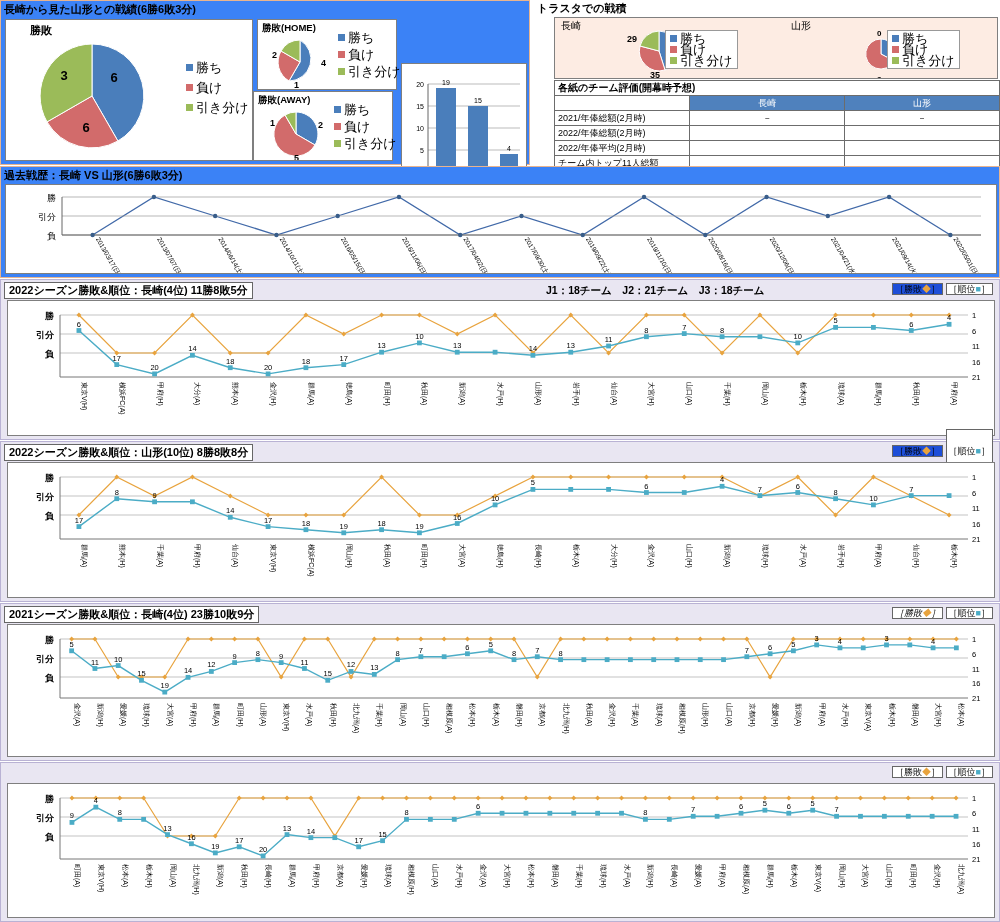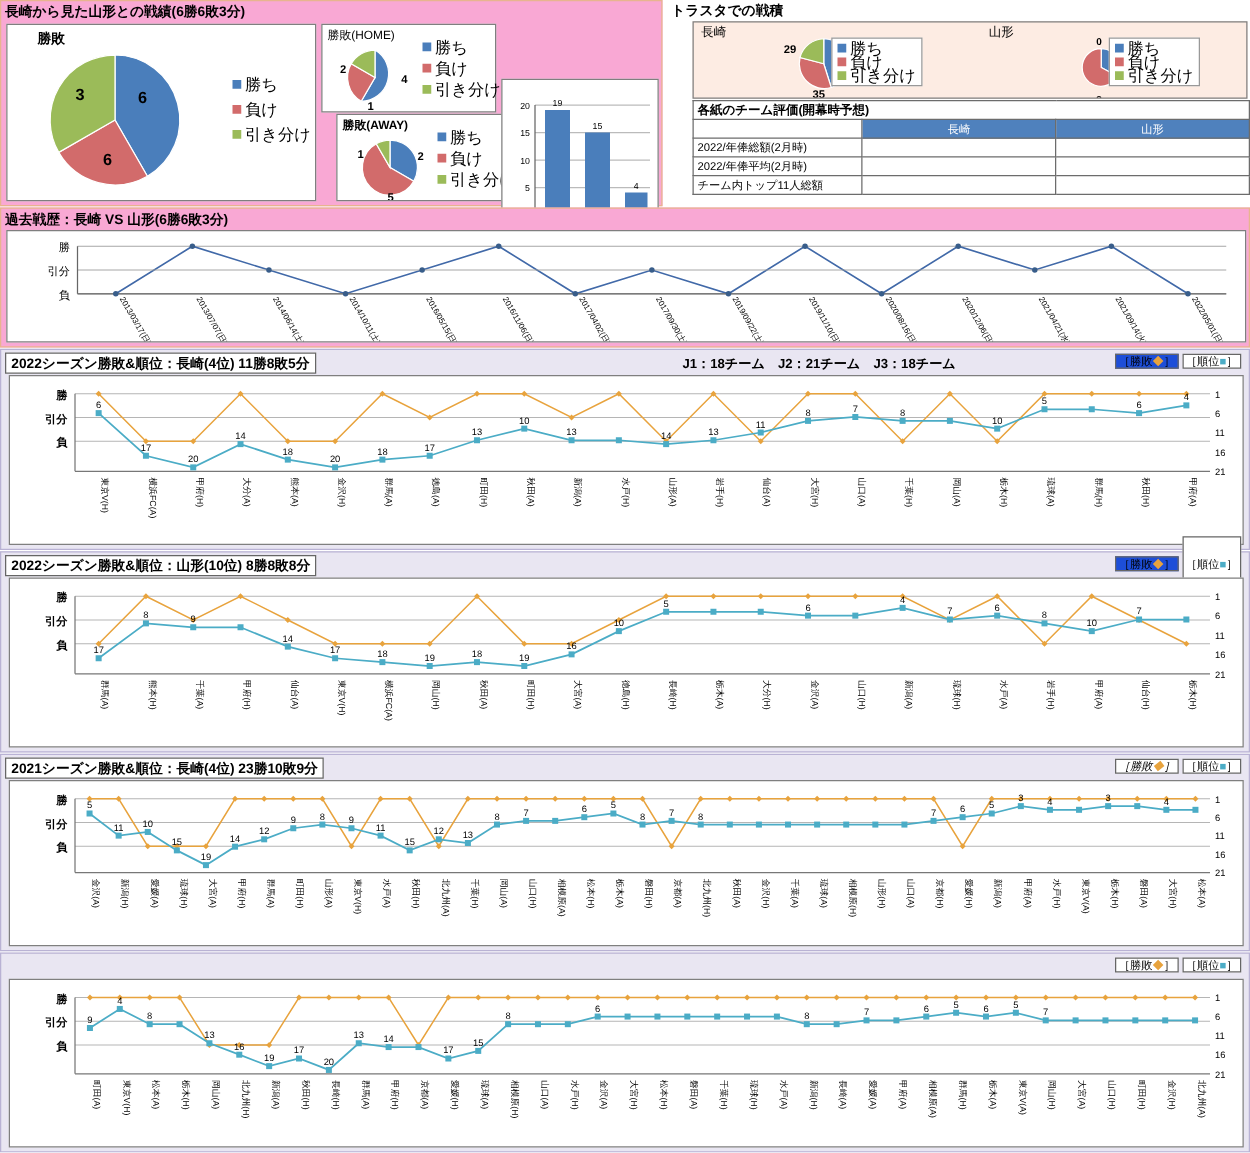--- a/index.html
+++ b/index.html
@@ -1,21 +1,21 @@
 <!DOCTYPE html>
 <html><head>
 <meta charset="utf-8">
 <style>
   html,body{margin:0;padding:0;}
   body{width:1000px;height:922px;background:#ffffff;font-family:"Liberation Sans",sans-serif;font-size:10px;color:#000;}
   .page{position:relative;width:1000px;height:922px;overflow:hidden;}
 
   
   .panel{position:absolute;box-sizing:border-box;}
-  .panel-top{background:#f9a8d4;border:1px solid #e8b48f;}
+  .panel-top{background:#3b82f6;border:1px solid #e8b48f;}
   .panel-mid{background:#e9e6f2;border:1px solid #b9b2d4;}
 
   .sec-title{font-size:11px;font-weight:bold;padding:1px 3px;}
   .title-box{display:inline-block;border:1px solid #666;background:#fff;padding:0px 4px;font-size:11px;font-weight:bold;}
 
   .white{background:#fff;border:1px solid #7f7f7f;box-sizing:border-box;}
 
   
   .legend{font-size:13px;line-height:11px;}
   .legend div{display:flex;align-items:center;gap:3px;white-space:nowrap;}
@@ -56,21 +56,21 @@
             <span>負け</span>
           </div>
         <div style="margin-top:9px">
             <span class="sw" style="background:#9bbb59"></span>
             <span>引き分け</span>
           </div>
       </div>
     </div>
 
     <div class="white" style="position:absolute;left:256px;top:18px;width:140px;height:71px;">
-      <div style="position:absolute;left:4px;top:2px;font-size:9.5px;font-weight:normal;">勝敗(HOME)</div>
+      <div style="position:absolute;left:4px;top:2px;font-size:9.5px;font-weight:bold;">勝敗(HOME)</div>
       <svg width="80" height="52" style="position:absolute;left:2px;top:16px;">
         <g transform="translate(40,26)">
           <path d="M0,0 L0,-22 A22,22 0 0,1 -11,19 Z" fill="#4a7ebb" stroke="#fff"></path>
           <path d="M0,0 L-11,19 A22,22 0 0,1 -19,-11 Z" fill="#d26b6b" stroke="#fff"></path>
           <path d="M0,0 L-19,-11 A22,22 0 0,1 0,-22 Z" fill="#9bbb59" stroke="#fff"></path>
           <text x="21" y="4" font-size="9" font-weight="bold">4</text>
           <text x="-6" y="26" font-size="9" font-weight="bold">1</text>
           <text x="-28" y="-4" font-size="9" font-weight="bold">2</text>
         </g>
       </svg>
@@ -83,21 +83,21 @@
             <span class="sw" style="background:#d26b6b"></span>
             <span>負け</span>
           </div>
         <div style="margin-top:6px">
             <span class="sw" style="background:#9bbb59"></span>
             <span>引き分け</span>
           </div>
       </div>
     </div>
 
-    <div class="white" style="position:absolute;left:268px;top:90px;width:140px;height:70px;text-align:center;">
+    <div class="white" style="position:absolute;left:252px;top:90px;width:140px;height:70px;text-align:center;">
       <div style="position:absolute;left:4px;top:2px;font-size:9.5px;font-weight:bold;">勝敗(AWAY)</div>
       <svg width="80" height="52" style="position:absolute;left:2px;top:16px;">
         <g transform="translate(40,26)">
           <path d="M0,0 L0,-22 A22,22 0 0,1 19,11 Z" fill="#4a7ebb" stroke="#fff"></path>
           <path d="M0,0 L19,11 A22,22 0 1,1 -11,-19 Z" fill="#d26b6b" stroke="#fff"></path>
           <path d="M0,0 L-11,-19 A22,22 0 0,1 0,-22 Z" fill="#9bbb59" stroke="#fff"></path>
           <text x="22" y="-6" font-size="9" font-weight="bold">2</text>
           <text x="-2" y="27" font-size="9" font-weight="bold">5</text>
           <text x="-26" y="-8" font-size="9" font-weight="bold">1</text>
         </g>
@@ -205,20 +205,25 @@
     <div style="position:absolute;left:20px;top:80px;">
       <table class="grid">
         <tbody>
             <tr>
           <td colspan="3" style="font-weight:bold;font-size:10px;">各紙のチーム評価(開幕時予想)</td>
         </tr>
         <tr>
           <th style="width:130px;background:#fff;border:1px solid #6c6c6c;"></th>
           <th class="hdr-blue" style="width:150px;">長崎</th>
           <th class="hdr-blue" style="width:150px;">山形</th>
+        </tr>
+        <tr>
+          <td>2021/年俸総額(2月時)</td>
+          <td style="text-align:center">－</td>
+          <td style="text-align:center">－</td>
         </tr>
         <tr>
           <td>2022/年俸総額(2月時)</td>
           <td></td>
           <td></td>
         </tr>
         <tr>
           <td>2022/年俸平均(2月時)</td>
           <td></td>
           <td></td>

